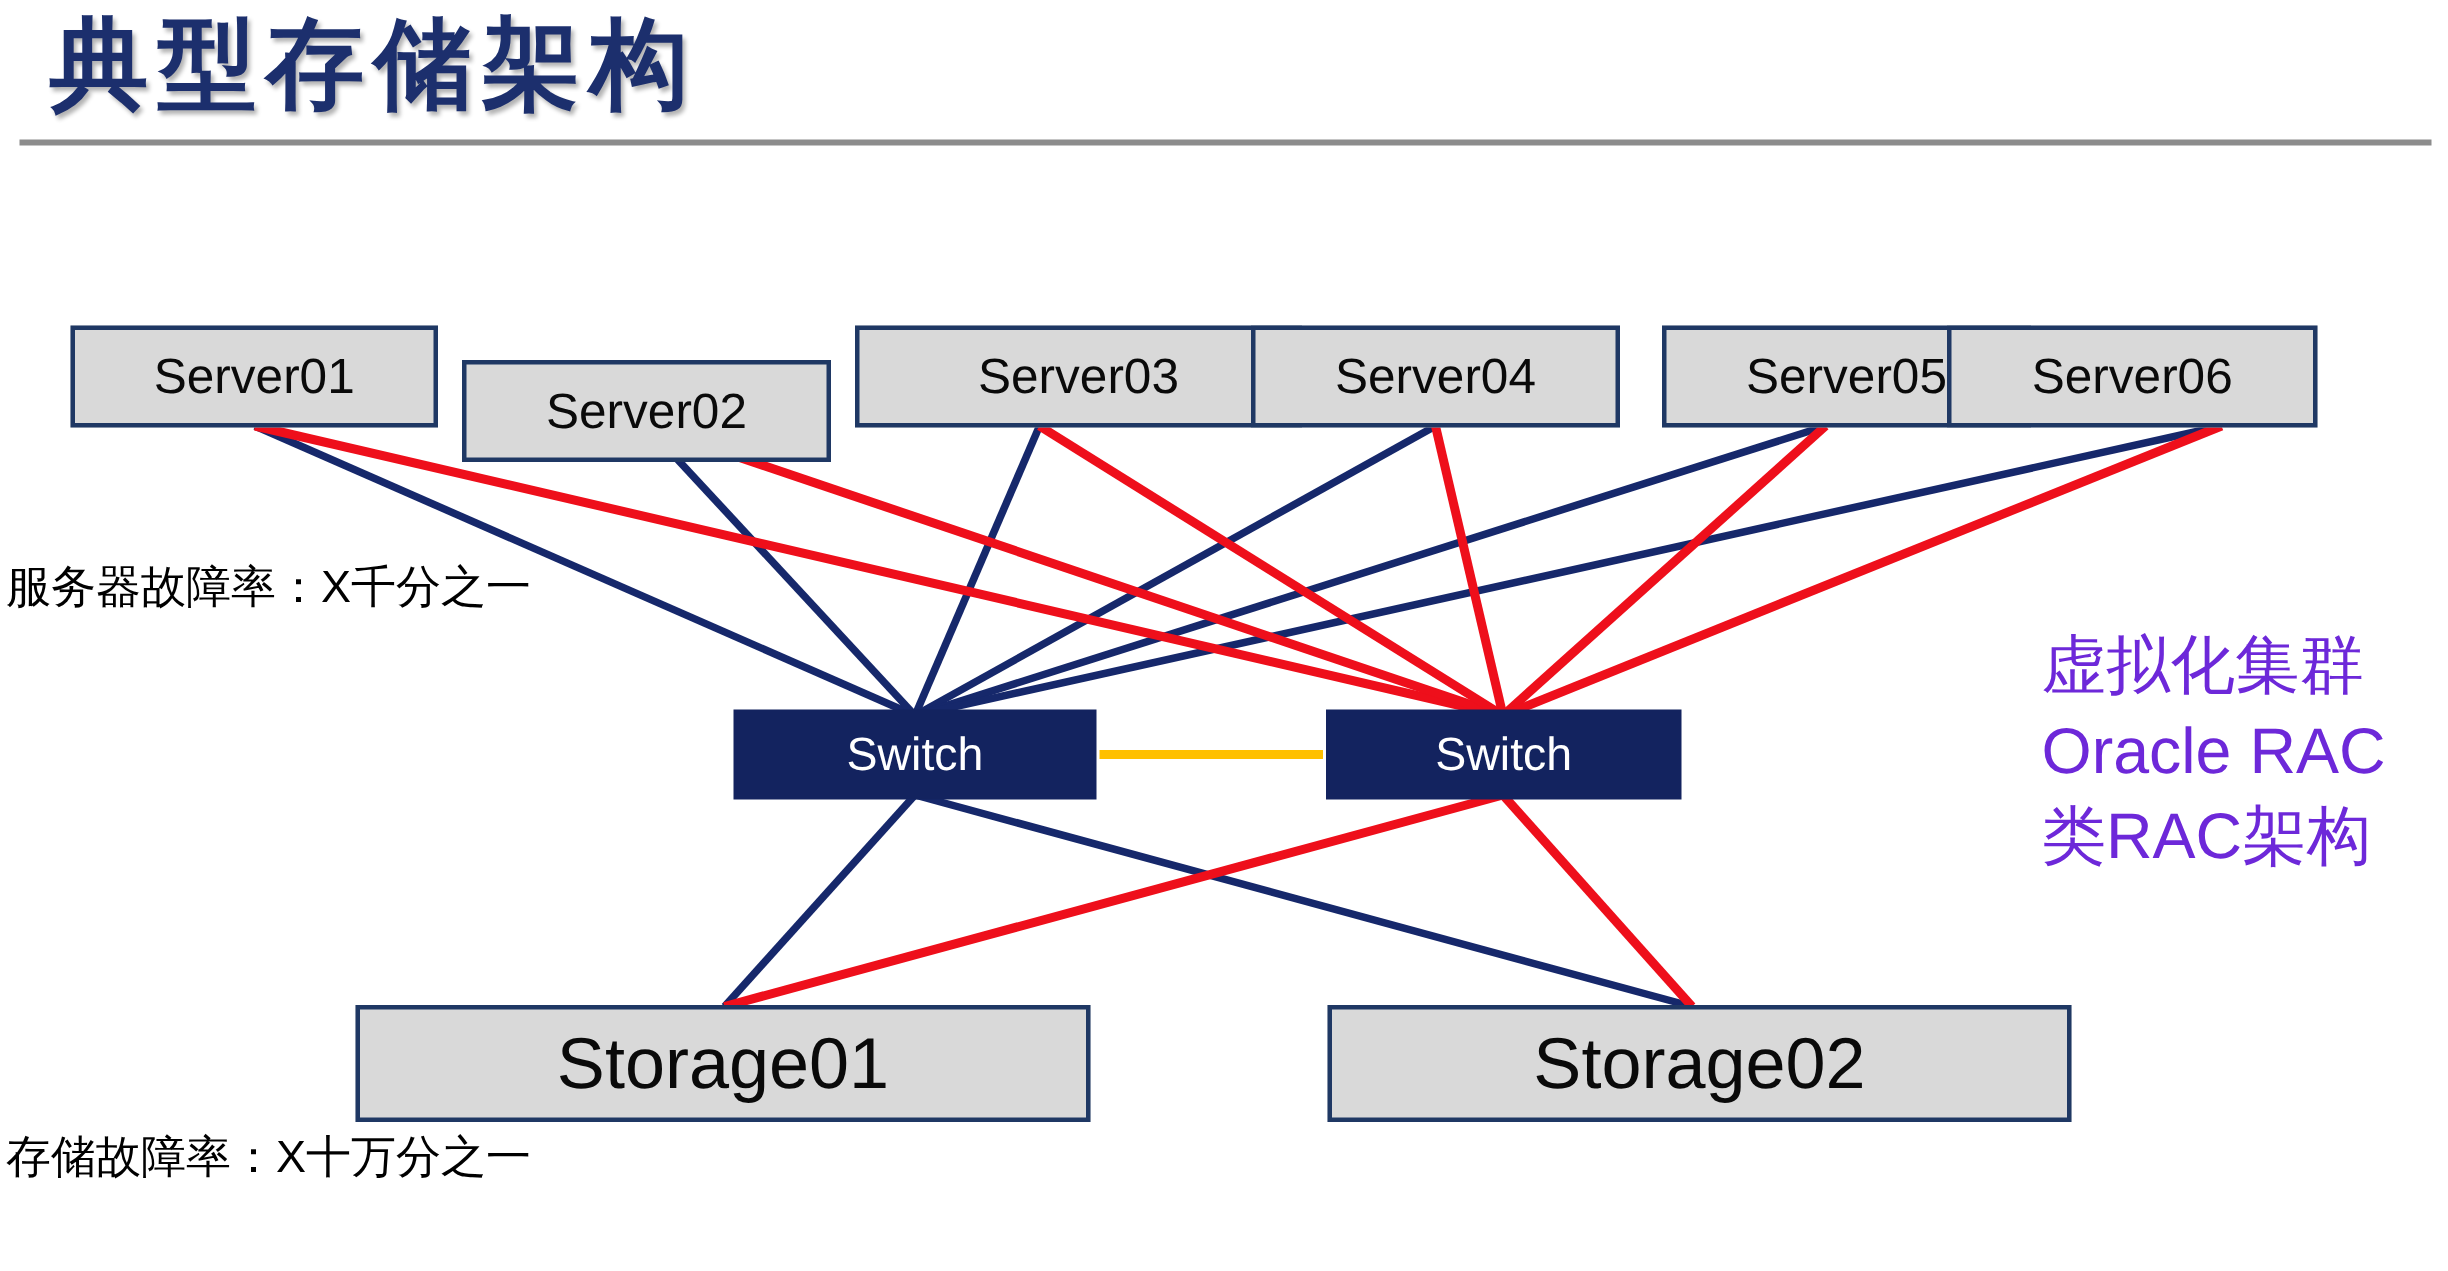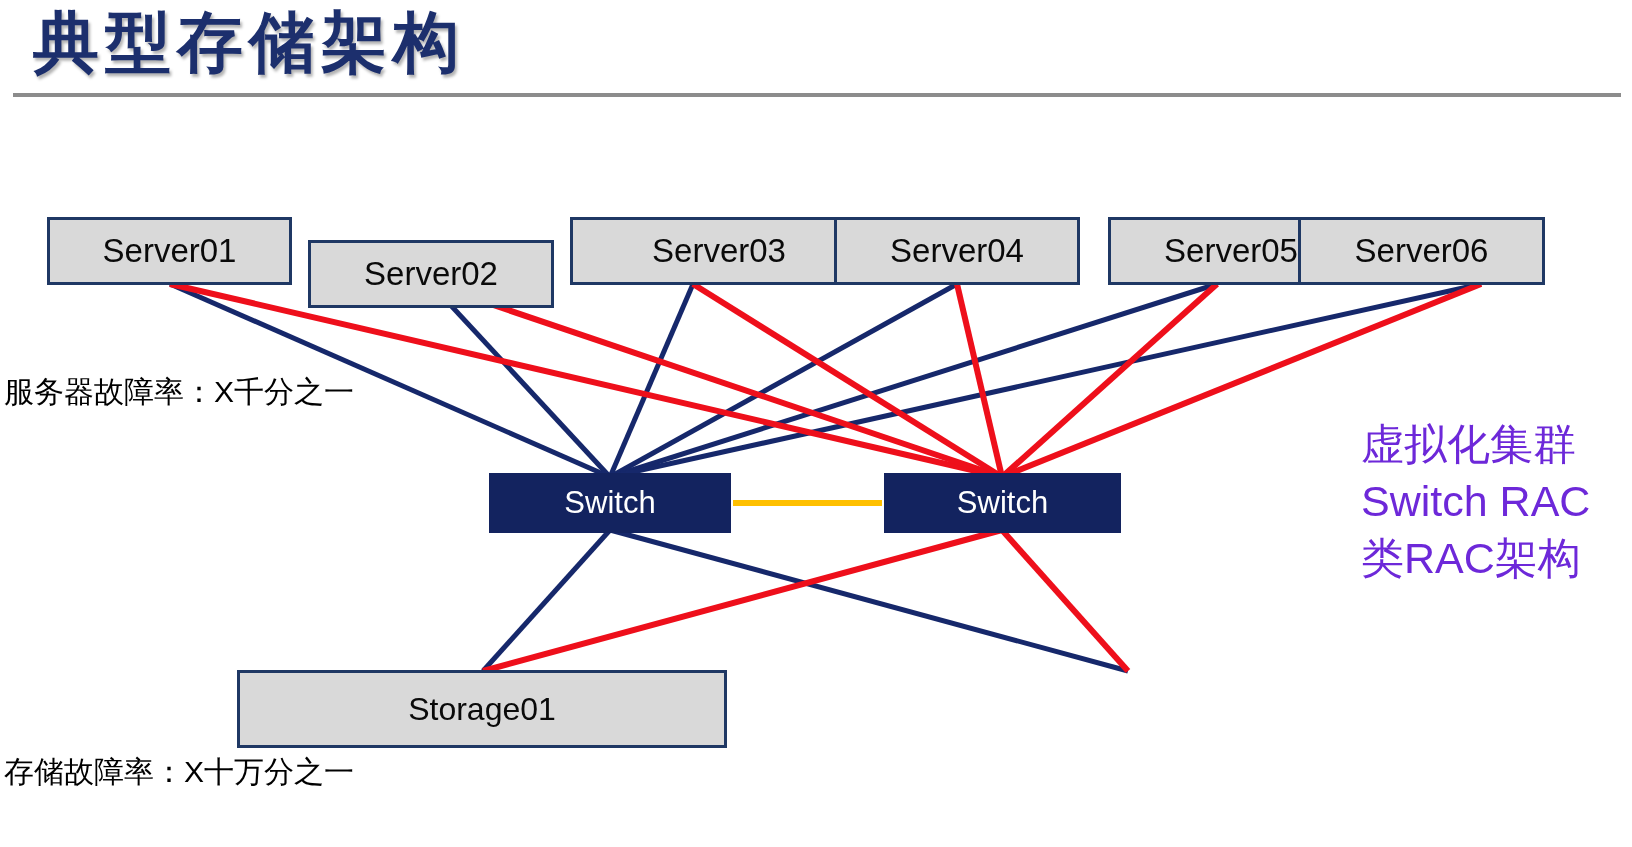--- a/index.html
+++ b/index.html
@@ -24,21 +24,21 @@
   }
   .server{
     top:217px;height:68px;background:#d9d9d9;border:3px solid #1f3864;
     font-size:33px;color:#0a0a0a;
   }
   .switch{
     top:473px;height:60px;background:#13235f;color:#ffffff;font-size:31px;
   }
   .storage{
     top:670px;height:78px;background:#d9d9d9;border:3px solid #1f3864;
-    font-size:32px;color:#0a0a0a;
+    font-size:48px;color:#0a0a0a;
   }
   .side-label{
     position:absolute;font-size:30px;color:#000000;white-space:nowrap;line-height:40px;
   }
   #label-server-rate{left:4px;top:372px;}
   #label-storage-rate{left:4px;top:752px;}
   .right-note{
     position:absolute;left:1337px;top:416px;font-size:43px;color:#6d28d9;
     line-height:57px;white-space:nowrap;margin-left:24px;
   }
@@ -94,23 +94,26 @@
   <div class="node switch" style="left:489px;width:242px;">
       <span>Switch</span>
     </div>
   <div class="node switch" style="left:884px;width:237px;">
       <span>Switch</span>
     </div>
 
   <div class="node storage" style="left:237px;width:490px;">
       <span>Storage01</span>
     </div>
+  <div class="node storage" style="left:885px;width:496px;">
+      <span>Storage02</span>
+    </div>
 
   <div class="side-label" id="label-server-rate">服务器故障率：X千分之一</div>
   <div class="side-label" id="label-storage-rate">存储故障率：X十万分之一</div>
 
   <div class="right-note">
     <div>虚拟化集群</div>
-    <div>Switch RAC</div>
+    <div>Oracle RAC</div>
     <div>类RAC架构</div>
   </div>
 
 </div>
 
 </body></html>

